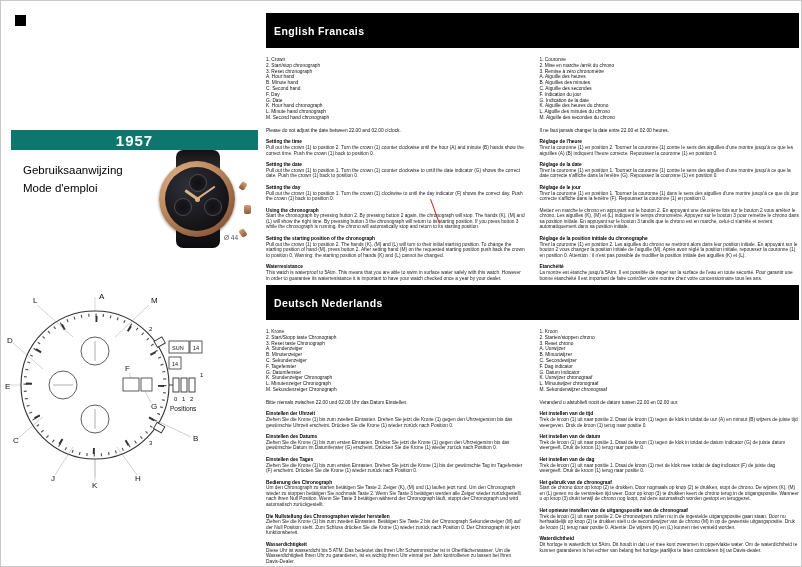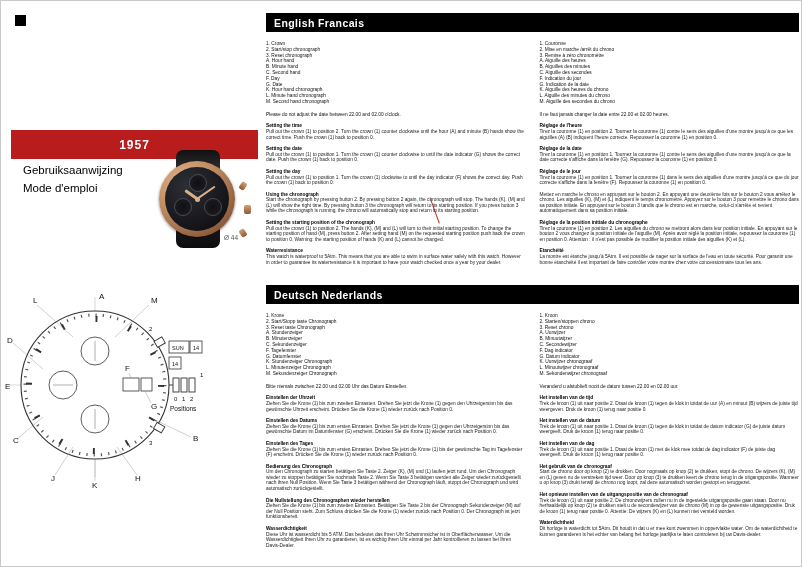--- a/index.html
+++ b/index.html
@@ -1,21 +1,21 @@
 <!DOCTYPE html>
 <html><head>
 <meta charset="utf-8">
 <style>
   html,body { margin:0; padding:0; background:#ddd; font-family:"Liberation Sans", sans-serif; }
   .page { position:relative; width:802px; height:567px; background:#fff; overflow:hidden; box-sizing:border-box; border:1px solid #c9c9c9; }
 
   
   .corner-square { position:absolute; left:14px; top:14px; width:11px; height:11px; background:#000; }
-  .model-bar { position:absolute; left:10px; top:129px; width:247px; height:29px; background:#b91c1c; color:#fff;
-               display:flex; align-items:center; justify-content:center; font-size:12px; font-weight:bold; letter-spacing:1px; }
+  .model-bar { position:absolute; left:10px; top:129px; width:247px; height:20px; background:#0f766e; color:#fff;
+               display:flex; align-items:center; justify-content:center; font-size:15px; font-weight:bold; letter-spacing:1px; }
   .titles { position:absolute; left:22px; top:161px; font-size:11.5px; line-height:17.5px; color:#000; }
 
   
   .watch { position:absolute; left:148px; top:149px; width:96px; height:98px; }
   .strap { position:absolute; left:27px; top:0; width:44px; height:98px; border-radius:7px;
            background:linear-gradient(180deg,#111 0%,#2b2b2f 18%,#121214 45%,#26262a 62%,#0c0c0e 100%); }
   .case  { position:absolute; left:10px; top:11px; width:76px; height:76px; border-radius:50%;
            background:radial-gradient(circle at 32% 28%, #e2b18a, #bd8a5f 45%, #875636 80%, #6f4328);
            box-shadow:0 1px 3px rgba(0,0,0,.45); }
   .dial  { position:absolute; left:6px; top:6px; width:64px; height:64px; border-radius:50%;
@@ -39,21 +39,21 @@
   .diagram { position:absolute; left:2px; top:288px; width:250px; height:200px; }
   .diagram text { font-family:"Liberation Sans", sans-serif; fill:#111; }
   .diagram .lbl { font-size:8px; }
   .diagram .num { font-size:6px; }
   .diagram .boxtxt { font-size:5.5px; }
   .diagram .postxt { font-size:6.5px; }
 
   
   .sec { position:absolute; left:265px; width:533px; }
   .sec1 { top:12px; } .sec2 { top:284px; }
-  .sec-header { background:#000; color:#fff; height:19px; display:flex; align-items:center; padding-left:8px;
+  .sec-header { background:#000; color:#fff; height:35px; display:flex; align-items:center; padding-left:8px;
                 font-size:10.5px; font-weight:bold; letter-spacing:.4px; }
   .cols { display:flex; gap:14px; margin-top:9px; }
   .col { width:calc(50% - 7px); }
   .li   { font-size:4.8px; line-height:5.8px; color:#111; }
   .note { font-size:4.8px; line-height:5.6px; margin:7px 0 0 0; color:#111; }
   .blk  { margin-top:6px; }
   .bh   { font-size:4.8px; line-height:5.6px; margin:0; font-weight:bold; color:#000; }
   .bh:empty { display:none; }
   .bb   { font-size:4.8px; line-height:5.6px; margin:0; color:#222; }
 </style>

